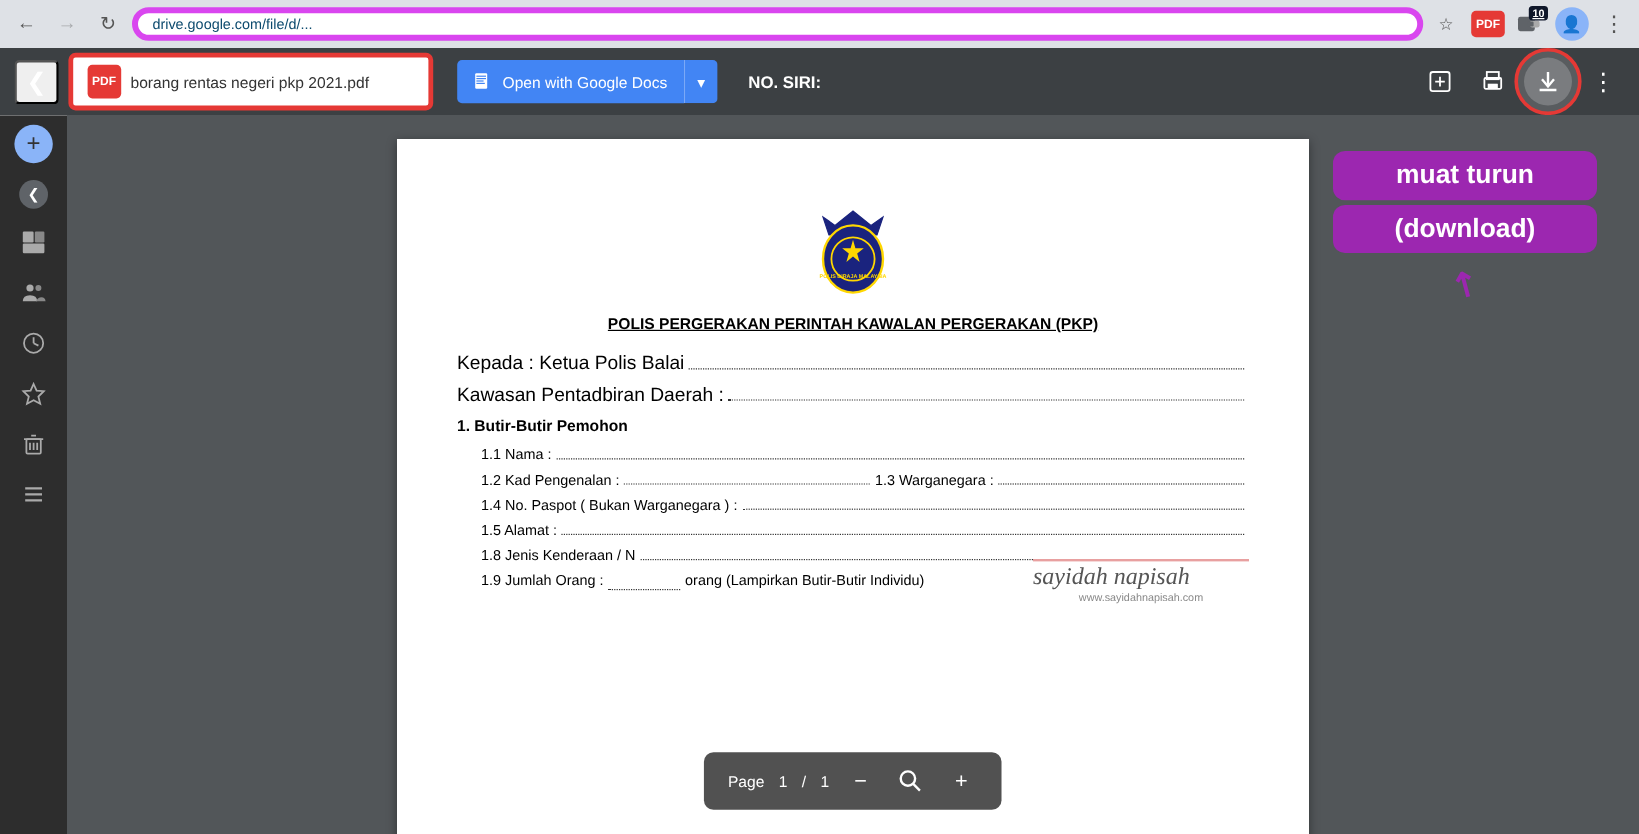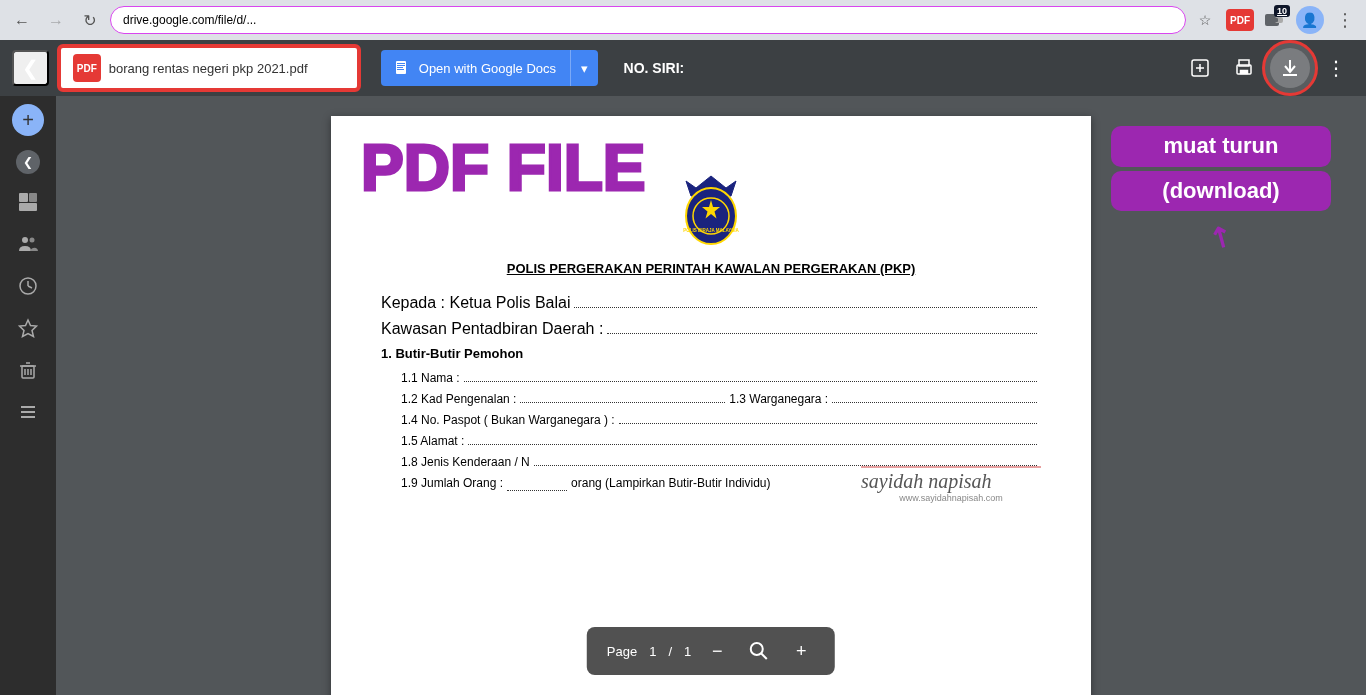--- a/index.html
+++ b/index.html
@@ -35,22 +35,22 @@
     }
     .browser-address-bar {
       flex: 1;
       background: white;
       border-radius: 20px;
       height: 28px;
       display: flex;
       align-items: center;
       padding: 0 12px;
       font-size: 12px;
-      color: #000000;
-      border: 1px solid #d946ef;
+      color: #0c4a6e;
+      border: 5px solid #d946ef;
     }
     .browser-actions {
       display: flex; gap: 8px; align-items: center;
     }
     .browser-action-icon {
       width: 26px; height: 26px;
       border-radius: 50%;
       display: flex; align-items: center; justify-content: center;
       cursor: pointer;
       color: #555;
@@ -549,21 +549,20 @@
         <line x1="4" y1="11" x2="18" y2="11" stroke="#aaa" stroke-width="2"></line>
         <line x1="4" y1="16" x2="18" y2="16" stroke="#aaa" stroke-width="2"></line>
       </svg>
     </div>
   </div>
 
   <div class="pdf-content">
 
     <div class="pdf-page">
 
-      <div class="pdf-file-label">PDF FILE</div>
 
       <div class="muat-turun-annotation">
         <span>muat turun</span>
         <span>(download)</span>
         
         <div style="color:#9c27b0; font-size:28px; margin-top:4px; transform:rotate(-60deg); display:inline-block;">↗</div>
       </div>
 
       <div class="police-logo-area">
         <svg width="80" height="80" viewBox="0 0 80 80">

